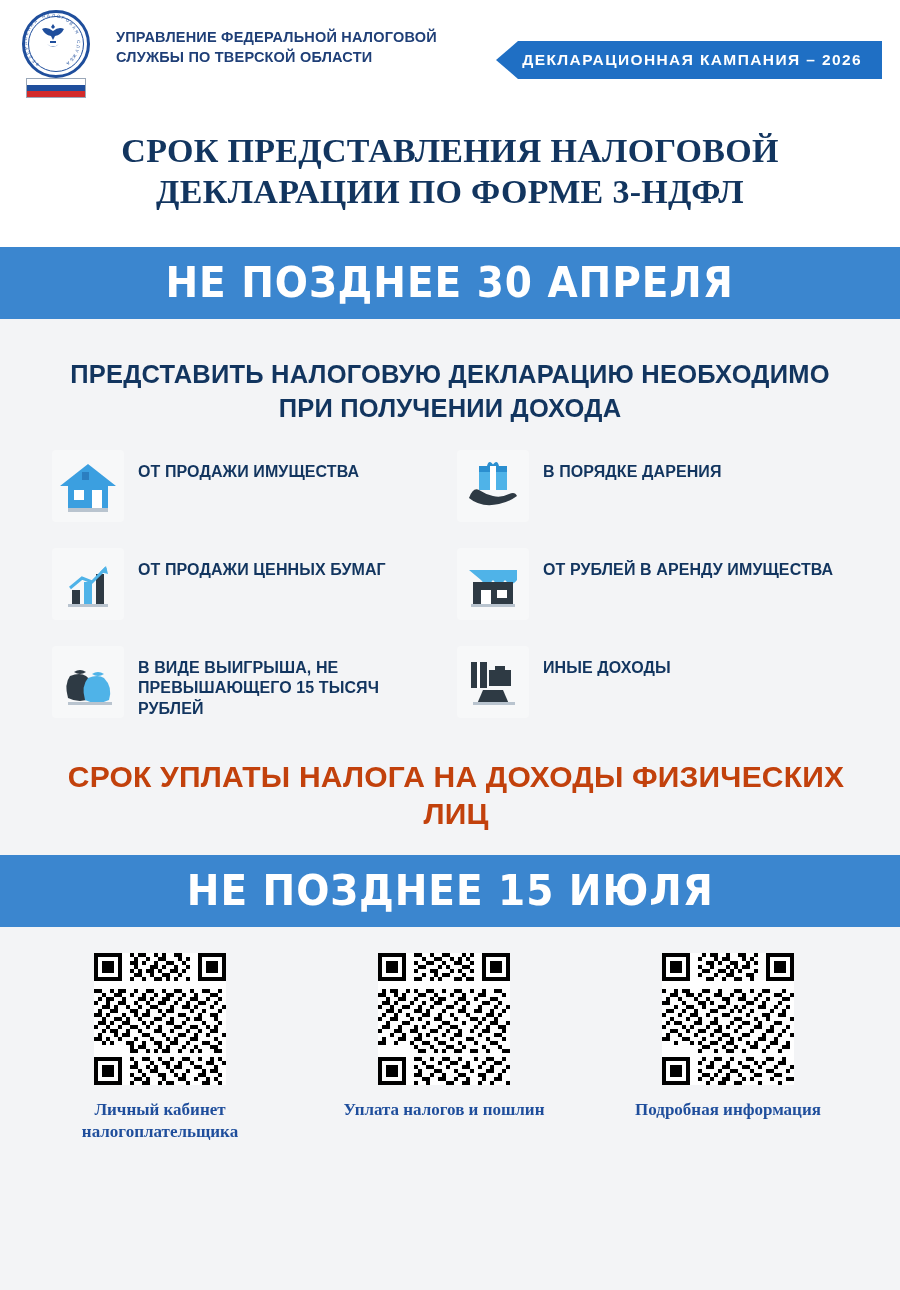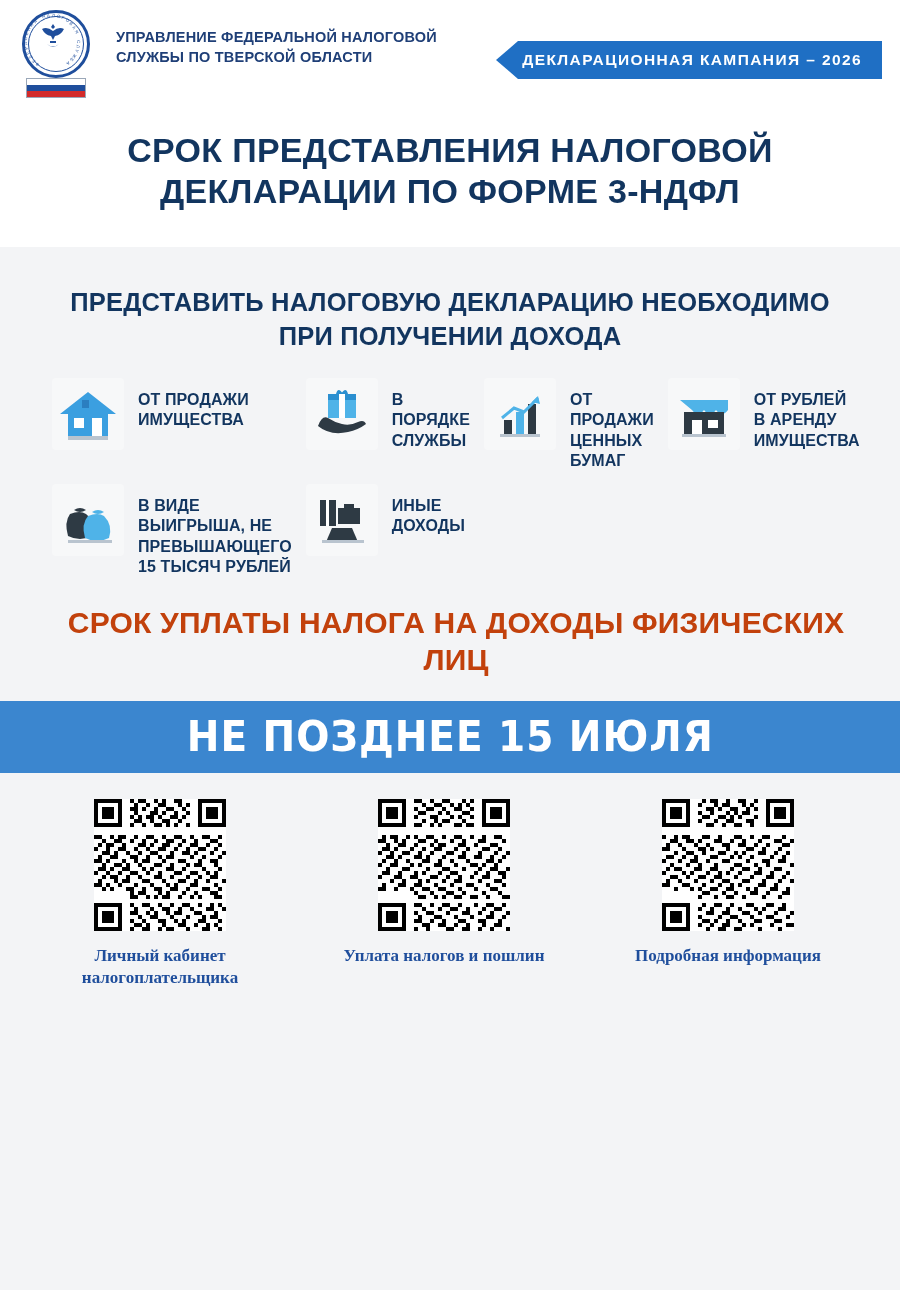--- a/index.html
+++ b/index.html
@@ -141,20 +141,21 @@
   
   .main-title {
     text-align: center;
     font-size: 34px;
     font-weight: bold;
     line-height: 1.22;
     color: #12355f;
     letter-spacing: .3px;
     padding: 18px 40px 34px;
     background: #ffffff;
+    font-family: Liberation Serif, serif;
   }
 
   
   .banner {
     background: #3b86cf;
     height: 72px;
     display: flex;
     align-items: center;
     justify-content: center;
   }
@@ -174,21 +175,21 @@
     font-weight: bold;
     line-height: 1.35;
     color: #12355f;
     padding: 38px 50px 18px;
     letter-spacing: .2px;
   }
 
   
   .grid {
     display: grid;
-    grid-template-columns: 1fr 1fr 1fr 1fr;
+    grid-template-columns: 1fr 1fr;
     gap: 12px 14px;
     padding: 6px 52px 0 52px;
   }
   .cell {
     display: flex;
     align-items: flex-start;
     gap: 14px;
     min-height: 86px;
   }
   .icon-box {
@@ -317,20 +318,23 @@
     <div class="org-title">УПРАВЛЕНИЕ ФЕДЕРАЛЬНОЙ НАЛОГОВОЙ СЛУЖБЫ ПО ТВЕРСКОЙ ОБЛАСТИ</div>
 
     <div class="campaign-ribbon">
       <div class="ribbon-arrow"></div>
       <div class="ribbon-body">ДЕКЛАРАЦИОННАЯ КАМПАНИЯ – 2026</div>
     </div>
   </div>
 
   <div class="main-title">СРОК ПРЕДСТАВЛЕНИЯ НАЛОГОВОЙ ДЕКЛАРАЦИИ ПО ФОРМЕ 3-НДФЛ</div>
 
+  <div class="banner">
+    <div class="banner-text">НЕ ПОЗДНЕЕ 30 АПРЕЛЯ</div>
+  </div>
 
   <div class="lead">ПРЕДСТАВИТЬ НАЛОГОВУЮ ДЕКЛАРАЦИЮ НЕОБХОДИМО ПРИ ПОЛУЧЕНИИ ДОХОДА</div>
 
   <div class="grid">
 
     <div class="cell">
       <div class="icon-box">
         <svg viewBox="0 0 72 72" width="72" height="72">
           <polygon points="36,14 64,36 56,36 56,58 16,58 16,36 8,36" fill="#3b9fe0"></polygon>
           <rect x="22" y="40" width="10" height="10" fill="#ffffff"></rect>
@@ -346,21 +350,21 @@
       <div class="icon-box">
         <svg viewBox="0 0 72 72" width="72" height="72">
           <rect x="22" y="20" width="28" height="20" fill="#4fb3e8"></rect>
           <rect x="22" y="16" width="28" height="6" fill="#2b8fd0"></rect>
           <rect x="33" y="16" width="6" height="24" fill="#ffffff"></rect>
           <path d="M30 16 q2 -8 7 0z" fill="#2b8fd0"></path>
           <path d="M42 16 q-2 -8 -7 0z" fill="#2b8fd0"></path>
           <path d="M12 48 q12 10 30 6 q10 -2 18 -8 q-2 -5 -8 -2 q-8 4 -16 2 q-8 -2 -14 -6 q-6 -3 -10 8z" fill="#2e3a44"></path>
         </svg>
       </div>
-      <div class="cell-label">В ПОРЯДКЕ СЛУЖБЫ</div>
+      <div class="cell-label">В ПОРЯДКЕ ДАРЕНИЯ</div>
     </div>
 
     <div class="cell">
       <div class="icon-box">
         <svg viewBox="0 0 72 72" width="72" height="72">
           <rect x="14" y="16" width="44" height="42" fill="#f7f8f9"></rect>
           <rect x="20" y="42" width="8" height="14" fill="#2e3a44"></rect>
           <rect x="32" y="34" width="8" height="22" fill="#4fb3e8"></rect>
           <rect x="44" y="26" width="8" height="30" fill="#2e3a44"></rect>
           <polyline points="18,40 30,30 40,34 54,20" fill="none" stroke="#4fb3e8" stroke-width="3"></polyline>

